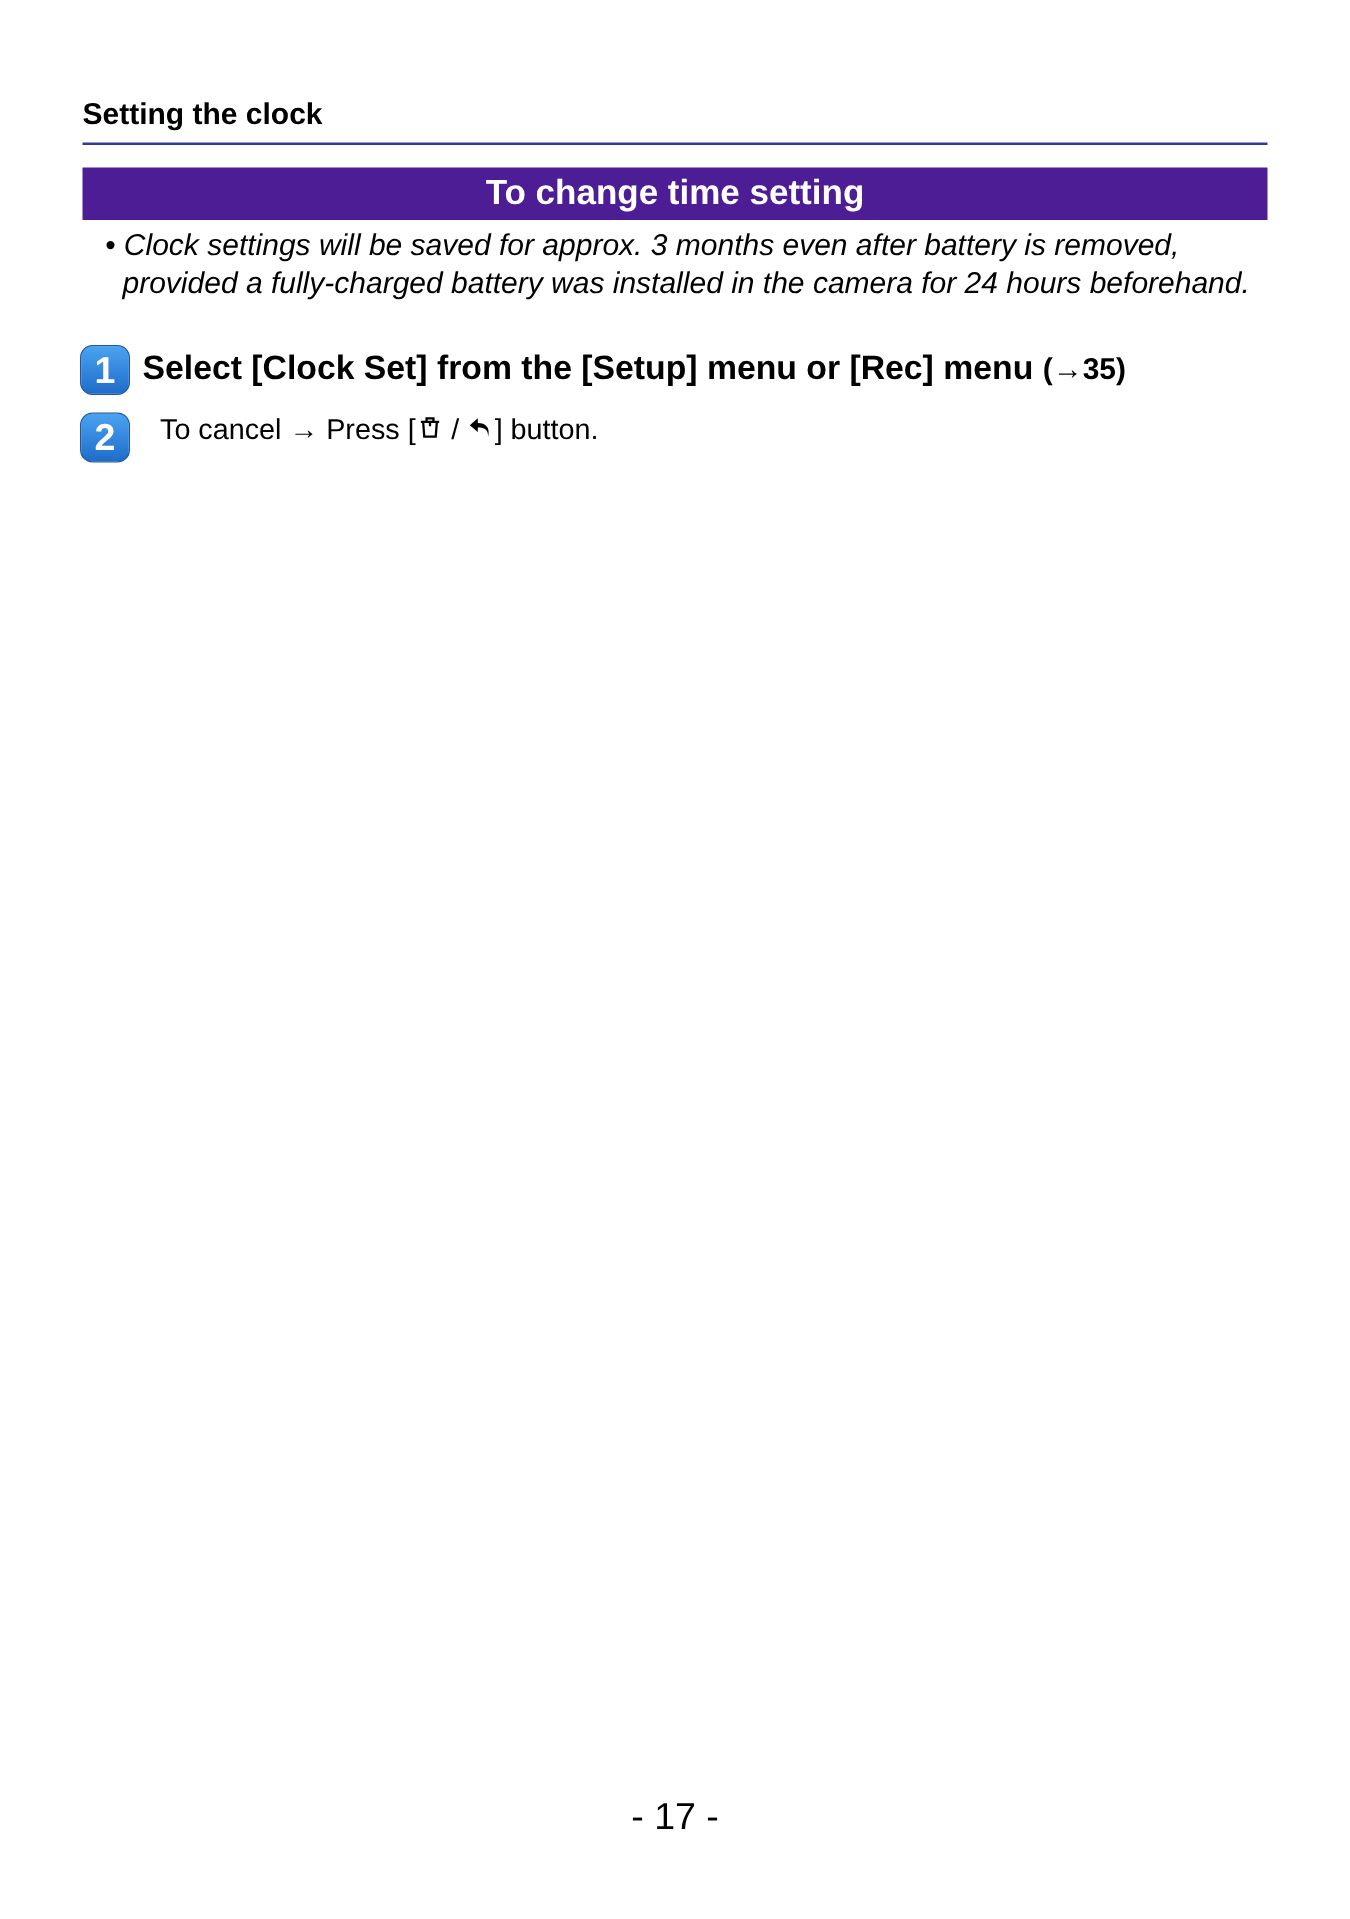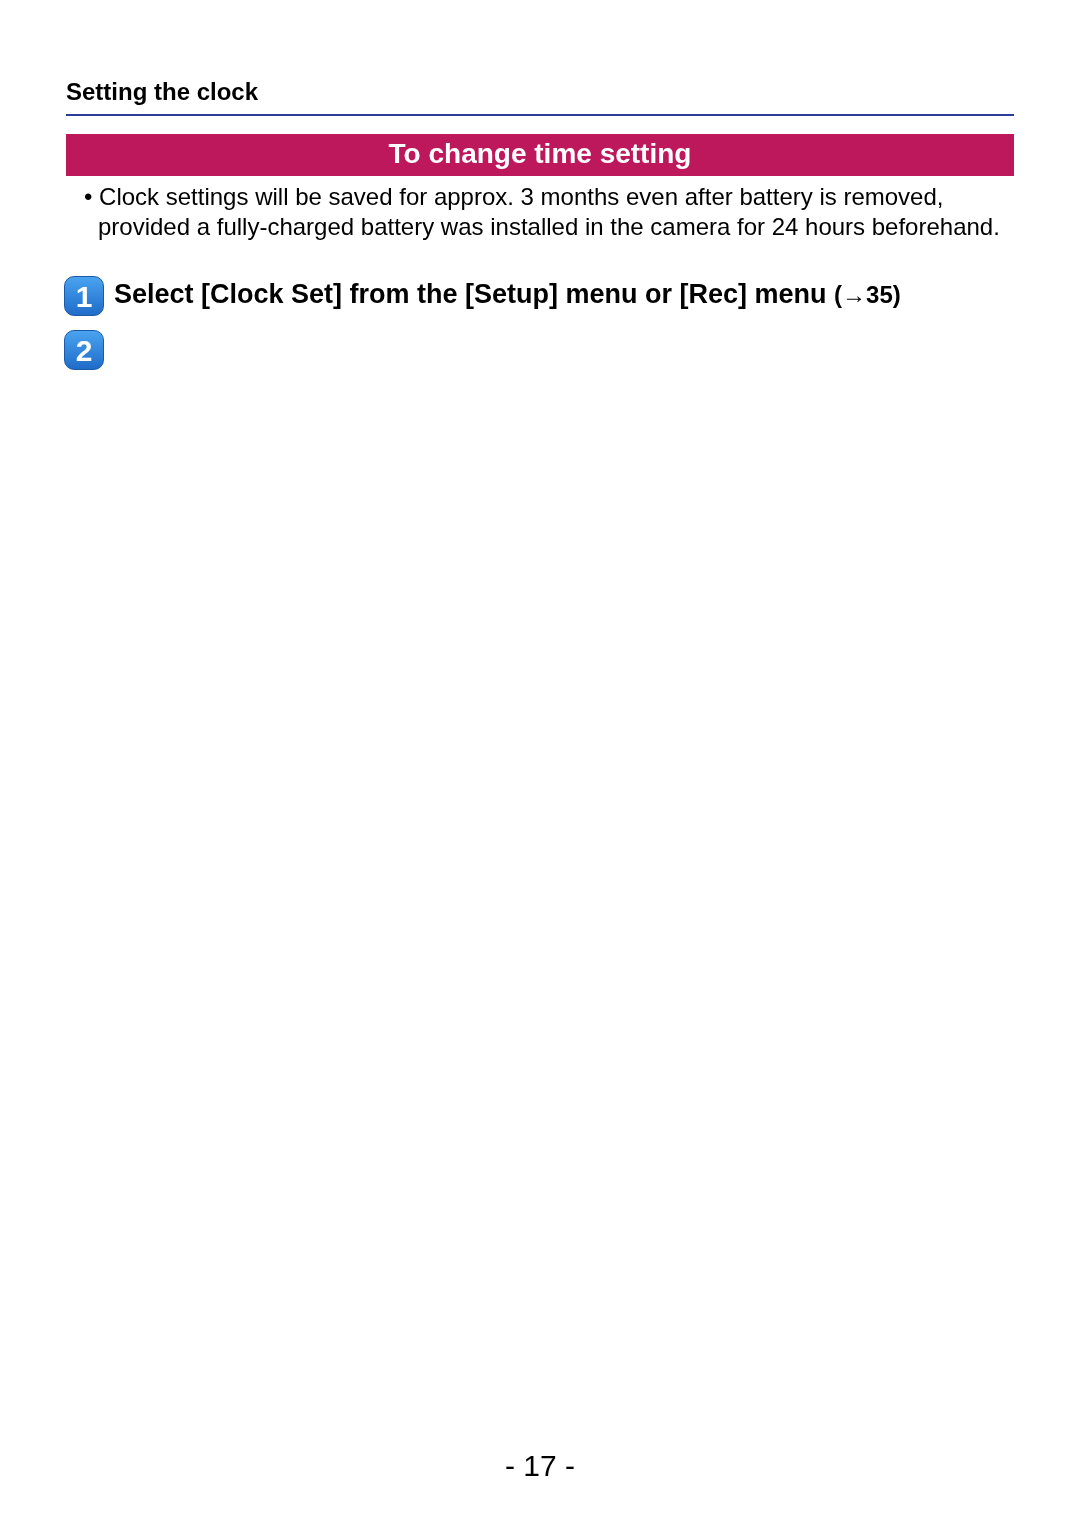--- a/index.html
+++ b/index.html
@@ -12,34 +12,34 @@
   }
   .top-header {
     text-align: left;
     font-weight: bold;
     font-size: 24px;
     padding-bottom: 8px;
     border-bottom: 2px solid #2a3b9a;
     margin-bottom: 18px;
   }
   .section-bar {
-    background: #be185d;
+    background: #4c1d95;
     color: #fff;
     font-weight: bold;
     font-size: 28px;
     text-align: center;
     padding: 4px 0 6px 0;
     margin-bottom: 6px;
   }
   .intro {
     font-size: 24px;
     line-height: 1.25;
     margin-bottom: 34px;
   }
-  .intro ul { list-style: none; padding-left: 14px; }
+  .intro ul { list-style: none; padding-left: 14px; font-style: italic; }
   .intro ul li { padding-left: 18px; text-indent: -14px; }
   .intro ul li::before { content: "• "; }
 
   .step { position: relative; margin-bottom: 18px; }
   .badge {
     position: absolute;
     left: -2px;
     top: 0;
     width: 40px;
     height: 40px;
@@ -67,21 +67,21 @@
     margin-top: 4px;
   }
   .step-list li { padding-left: 18px; text-indent: -14px; }
   .step-list li::before { content: "• "; }
   .step-note { font-size: 23px; margin-top: 18px; margin-left: 14px; }
   .glyph { display: inline-block; vertical-align: -2px; }
   .trash-icon svg, .back-icon svg { height: 22px; width: 22px; }
   .page-number {
     position: absolute;
     left: 0; right: 0;
-    bottom: 52px;
+    bottom: 64px;
     text-align: center;
     font-size: 30px;
   }
 </style>
 </head>
 <body>
 
 <div class="top-header">
   <span>Setting the clock</span>
 </div>
@@ -101,16 +101,23 @@
   <div class="step-body">
     <div class="step-title">
       <span>Select [Clock Set] from the [Setup] menu or [Rec] menu </span><span class="ref">(→35)</span>
     </div>
   </div>
 </div>
 
 <div class="step">
   <div class="badge">2</div>
   <div class="step-body">
+    <div class="step-note">
+      <span>To cancel → Press [</span><span class="glyph trash-icon"><svg viewBox="0 0 24 24" fill="none" stroke="#000" stroke-width="2">
+            <path d="M4 7h16M9 7V4h6v3M6 7l1 13h10l1-13M12 7v4"></path>
+          </svg></span><span> / </span><span class="glyph back-icon"><svg viewBox="0 0 24 24" fill="#000">
+            <path d="M9 4 L2 10 L9 16 L9 12 C15 12 18 14 18 20 C20 12 16 8 9 8 Z"></path>
+          </svg></span><span>] button.</span>
+    </div>
   </div>
 </div>
 
 <div class="page-number">- 17 -</div>
 
 </body></html>

